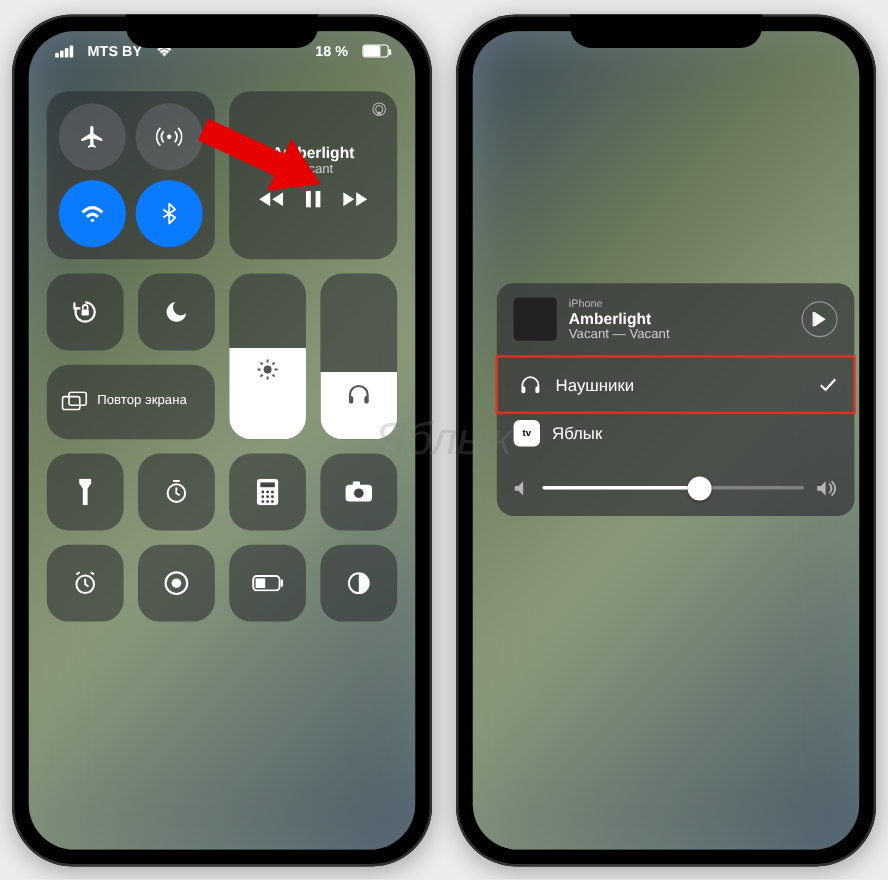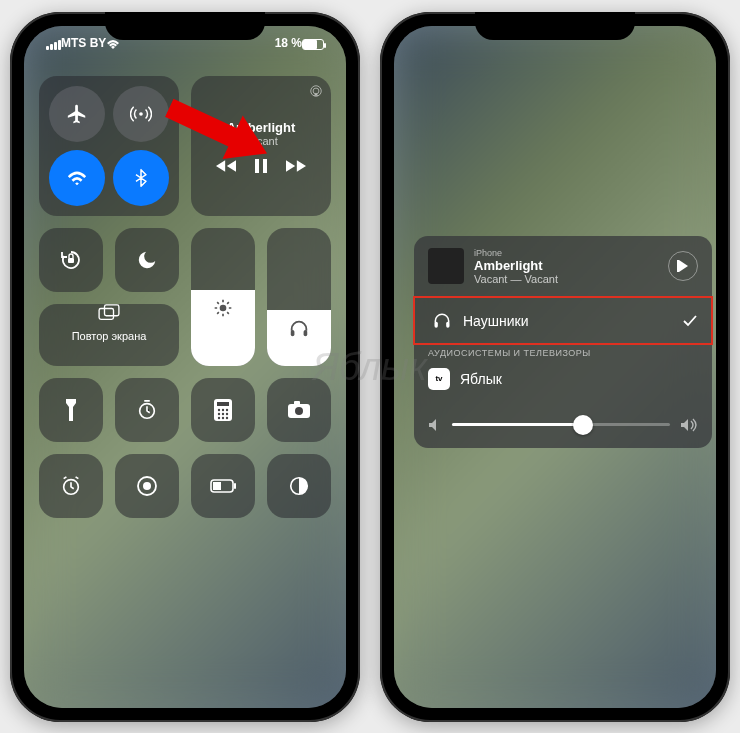--- a/index.html
+++ b/index.html
@@ -38,21 +38,21 @@
     position: absolute; top: 0; left: 50%; transform: translateX(-50%);
     width: 160px; height: 28px; background: #000;
     border-radius: 0 0 18px 18px; z-index: 100;
   }
   .status {
     position: absolute; top: 10px; left: 0; right: 0;
     display: flex; justify-content: space-between;
     padding: 0 22px; color: #fff; font-size: 12px; font-weight: 600;
     z-index: 50;
   }
-  .status .left, .status .right { display:flex; align-items:flex-end; gap:0; }
+  .status .left, .status .right { display:flex; align-items:center; gap:12px; }
   .bars { display:inline-flex; gap:1px; align-items:flex-end; }
   .bars i { width:3px; background:#fff; border-radius:1px; }
   .bars i:nth-child(1){height:4px}.bars i:nth-child(2){height:6px}.bars i:nth-child(3){height:8px}.bars i:nth-child(4){height:10px}
   .battery { width:22px; height:11px; border:1px solid #fff; border-radius:3px; position:relative; }
   .battery::after { content:''; position:absolute; right:-3px; top:3px; width:2px; height:5px; background:#fff; border-radius:1px; }
   .battery i { display:block; width:72%; height:100%; background:#fff; border-radius:1px; }
 
   
   .cc {
     position:absolute; top:50px; left:15px; right:15px;
@@ -72,21 +72,21 @@
   .tile1x2 { grid-row: span 2; }
   .conn { display:grid; grid-template-columns:1fr 1fr; grid-template-rows:1fr 1fr; width:100%; height:100%; padding:10px; gap:8px; }
   .cbtn { border-radius:50%; display:flex; align-items:center; justify-content:center; background: rgba(120,120,128,.4); }
   .cbtn.on { background:#0a7aff; }
   .music { flex-direction:column; padding:10px; text-align:center; }
   .music .title { font-size:13px; font-weight:600; margin-top:2px; }
   .music .sub { font-size:11px; opacity:.7; }
   .controls { display:flex; gap:18px; margin-top:12px; }
   .slider-tile { background: rgba(40,40,45,.55); border-radius:18px; overflow:hidden; display:flex; flex-direction:column; justify-content:flex-end; align-items:center; color:#555; }
   .slider-fill { width:100%; background:#fff; display:flex; align-items:flex-start; justify-content:center; padding-top:8px; }
-  .mirror { flex-direction:column; gap:8px; padding:0 12px; font-size:11px; justify-content:flex-start; }
+  .mirror { flex-direction:row; gap:8px; padding:0 12px; font-size:11px; justify-content:flex-start; }
 
   
   .airplay-panel {
     position:absolute; top:210px; left:20px; right:4px;
     background: rgba(50,50,55,.7);
     border-radius: 14px;
     z-index:10;
     color:#fff;
   }
   .ap-row { display:flex; align-items:center; padding:12px 14px; gap:10px; position:relative; }
@@ -350,21 +350,20 @@
               </svg>
           </span>
           <span style="flex:1;font-size:14px">Наушники</span>
           <span>
             <svg width="16" height="16" viewBox="0 0 16 16">
                 <path d="M2 8l4 4 8-9" stroke="#fff" stroke-width="1.8" fill="none"></path>
               </svg>
           </span>
         </div>
 
-        <div class="ap-section">АУДИОСИСТЕМЫ И ТЕЛЕВИЗОРЫ</div>
 
         <div class="ap-row" style="padding-top:6px">
           <span class="ap-tv">tv</span>
           <span style="flex:1;font-size:14px">Яблык</span>
         </div>
 
         <div class="vol sep">
           <span>
             <svg width="14" height="14" viewBox="0 0 14 14">
                 <path d="M1 5h3l4-4v12l-4-4H1z" fill="#fff" opacity=".6"></path>

